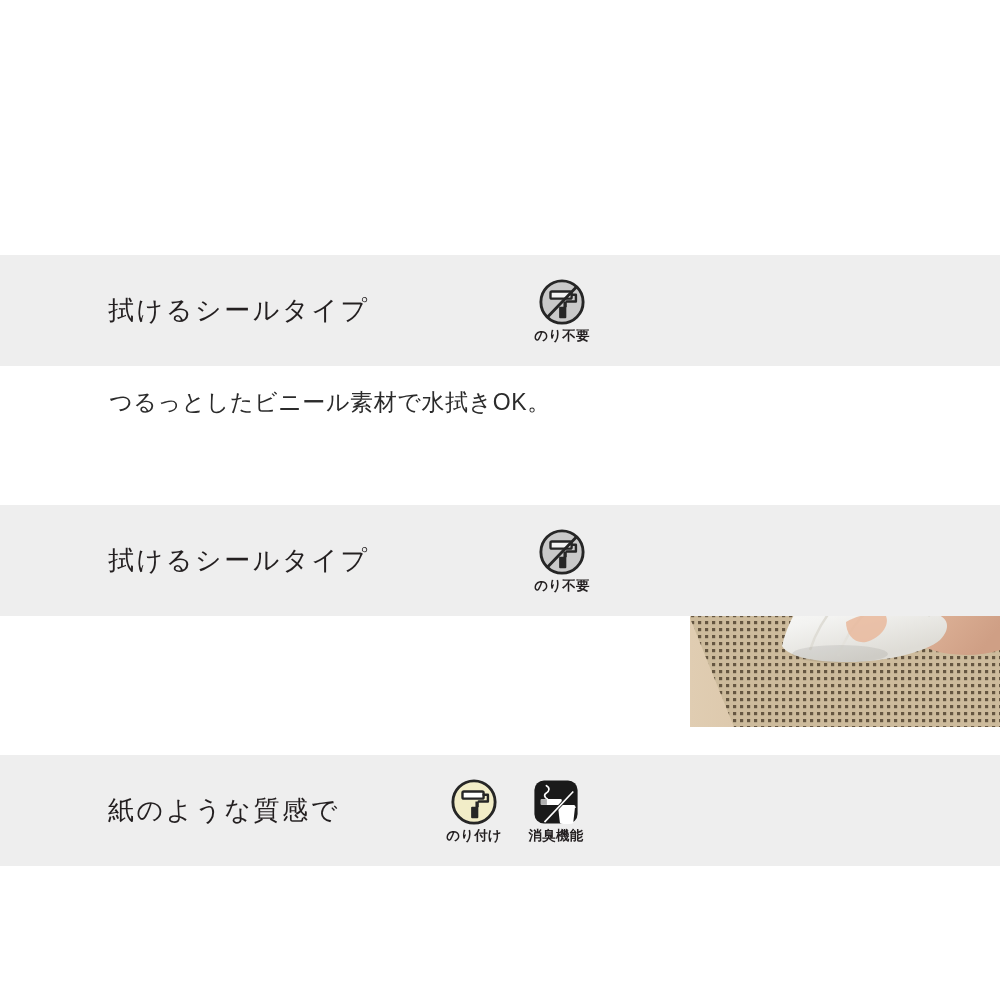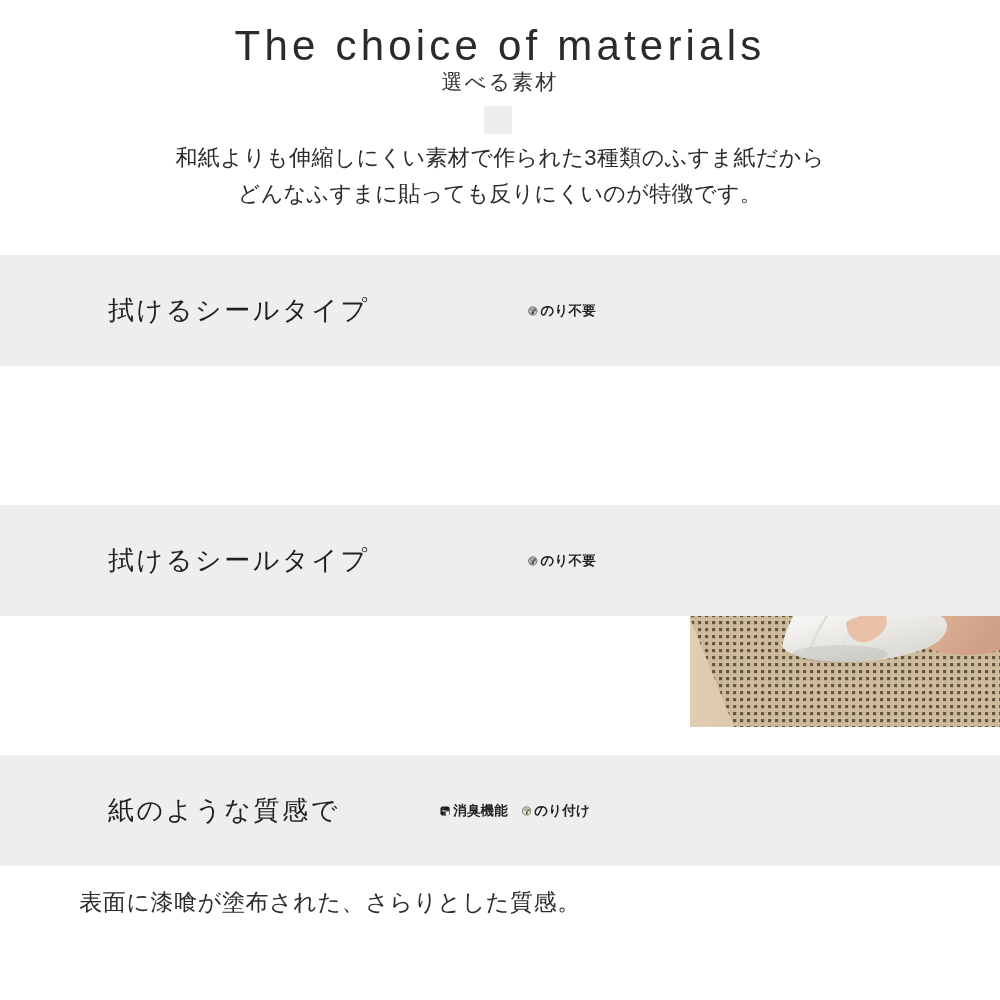--- a/index.html
+++ b/index.html
@@ -119,21 +119,21 @@
     display: flex;
     align-items: center;
     gap: 14px;
   }
   .badges-1, .badges-2 { left: 528px; }
   .badges-3 { left: 440px; }
 
   .badge {
     width: 68px;
     display: flex;
-    flex-direction: row;
+    flex-direction: column;
     align-items: center;
     gap: 3px;
   }
   .badge-label {
     font-size: 13.5px;
     font-weight: 700;
     letter-spacing: 0.2px;
     color: #231f20;
     white-space: nowrap;
     line-height: 1;
@@ -160,29 +160,20 @@
     background: #f2f1ee;
   }
   .photo-1 { left: 690px; top: 272px; width: 310px; height: 205px; }
   .photo svg { display: block; width: 100%; height: 100%; }
 </style>
 </head>
 <body>
 
 <div class="page">
 
-  <div class="header">
-    <div class="title-en">The choice of materials</div>
-    <div class="title-ja">選べる素材</div>
-    <div class="divider-square"></div>
-    <div class="lead">
-      <span>和紙よりも伸縮しにくい素材で作られた3種類のふすま紙だから</span>
-      <span>どんなふすまに貼っても反りにくいのが特徴です。</span>
-    </div>
-  </div>
 
   <div class="section section-1">
     <div class="band"></div>
     <div class="band-inner">
       <div class="section-heading">拭けるシールタイプ</div>
     </div>
 
     <div class="badges badges-1">
       <div class="badge">
         <svg class="badge-glyph" viewBox="0 0 100 100">
@@ -190,20 +181,21 @@
           <rect x="26" y="28" width="44" height="15" rx="3" fill="#f4f4f4" stroke="#262626" stroke-width="5"></rect>
           <path d="M70 35 L79 35 L79 49 L60 49" fill="none" stroke="#262626" stroke-width="5" stroke-linecap="round" stroke-linejoin="round"></path>
           <rect x="53" y="49" width="7" height="12" fill="#262626"></rect>
           <rect x="44" y="60" width="15" height="24" rx="2" fill="#262626"></rect>
           <line x1="79" y1="20" x2="21" y2="80" stroke="#262626" stroke-width="6" stroke-linecap="round"></line>
         </svg>
         <div class="badge-label">のり不要</div>
       </div>
     </div>
 
+    <div class="desc">つるっとしたビニール素材で水拭きOK。</div>
 
     <div class="photo photo-1">
       <svg viewBox="0 0 310 205" preserveAspectRatio="xMidYMid slice">
         <defs>
           <pattern id="weave" width="7" height="7" patternUnits="userSpaceOnUse">
             <rect width="7" height="7" fill="#d8c6a5"></rect>
             <rect x="1" y="1" width="3.2" height="3.2" fill="#6b5b45"></rect>
           </pattern>
           <linearGradient id="towelG" x1="0" y1="0" x2="0.4" y2="1">
             <stop offset="0" stop-color="#ffffff"></stop>
@@ -263,40 +255,39 @@
 
   <div class="section section-3">
     <div class="band"></div>
     <div class="band-inner">
       <div class="section-heading">紙のような質感で</div>
     </div>
 
     <div class="badges badges-3">
       <div class="badge">
         <svg class="badge-glyph" viewBox="0 0 100 100">
+          <circle cx="50" cy="50" r="44" fill="#f2edc8" stroke="#262626" stroke-width="6"></circle>
+          <rect x="26" y="28" width="44" height="15" rx="3" fill="#ffffff" stroke="#262626" stroke-width="5"></rect>
+          <path d="M70 35 L79 35 L79 49 L60 49" fill="none" stroke="#262626" stroke-width="5" stroke-linecap="round" stroke-linejoin="round"></path>
+          <rect x="53" y="49" width="7" height="12" fill="#262626"></rect>
+          <rect x="44" y="60" width="15" height="24" rx="2" fill="#262626"></rect>
+        </svg>
+        <div class="badge-label">のり付け</div>
+      </div>
+      <div class="badge">
+        <svg class="badge-glyph" viewBox="0 0 100 100">
           <rect x="5" y="5" width="90" height="90" rx="20" fill="#1a1a1a"></rect>
           <path d="M30 16 C38 20 36 28 30 31 C24 34 26 41 32 44" fill="none" stroke="#ffffff" stroke-width="3.5" stroke-linecap="round"></path>
           <rect x="18" y="44" width="44" height="12" rx="2" fill="#ffffff"></rect>
           <rect x="18" y="44" width="13" height="12" fill="#1a1a1a" opacity="0.35"></rect>
           <path d="M54 56 L58 62 L92 62 L88 56 Z" fill="#ffffff"></path>
           <path d="M54 58 L58 92 C58 95 62 96 70 96 C80 96 86 95 86 92 L90 58 Z" fill="#ffffff"></path>
           <line x1="86" y1="28" x2="26" y2="92" stroke="#1a1a1a" stroke-width="7"></line>
           <line x1="86" y1="28" x2="26" y2="92" stroke="#ffffff" stroke-width="3.4"></line>
         </svg>
         <div class="badge-label">消臭機能</div>
       </div>
-      <div class="badge">
-        <svg class="badge-glyph" viewBox="0 0 100 100">
-          <circle cx="50" cy="50" r="44" fill="#f2edc8" stroke="#262626" stroke-width="6"></circle>
-          <rect x="26" y="28" width="44" height="15" rx="3" fill="#ffffff" stroke="#262626" stroke-width="5"></rect>
-          <path d="M70 35 L79 35 L79 49 L60 49" fill="none" stroke="#262626" stroke-width="5" stroke-linecap="round" stroke-linejoin="round"></path>
-          <rect x="53" y="49" width="7" height="12" fill="#262626"></rect>
-          <rect x="44" y="60" width="15" height="24" rx="2" fill="#262626"></rect>
-        </svg>
-        <div class="badge-label">のり付け</div>
-      </div>
-    </div>
-
-    <div class="desc">表面に漆喰が塗布された、さらりとした質感。</div>
+    </div>
+
 
   </div>
 
 </div>
 
 </body></html>

